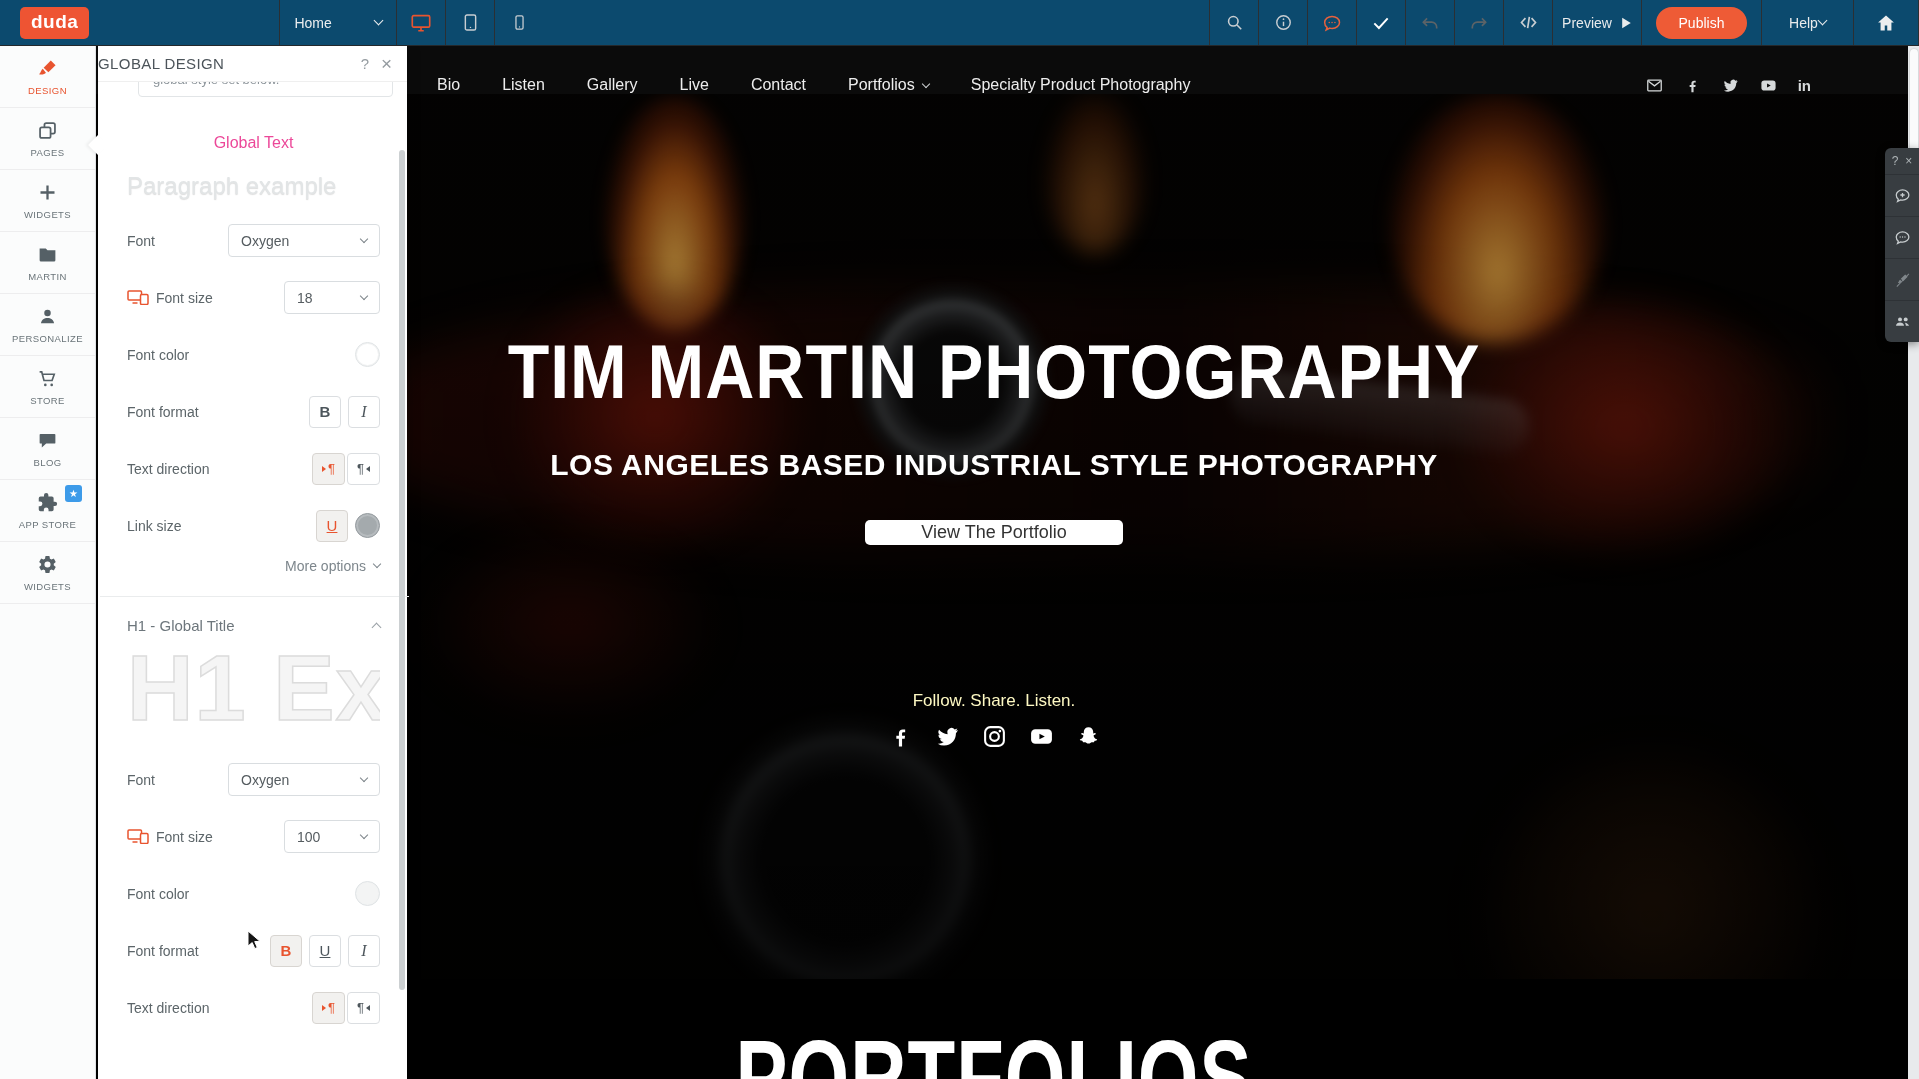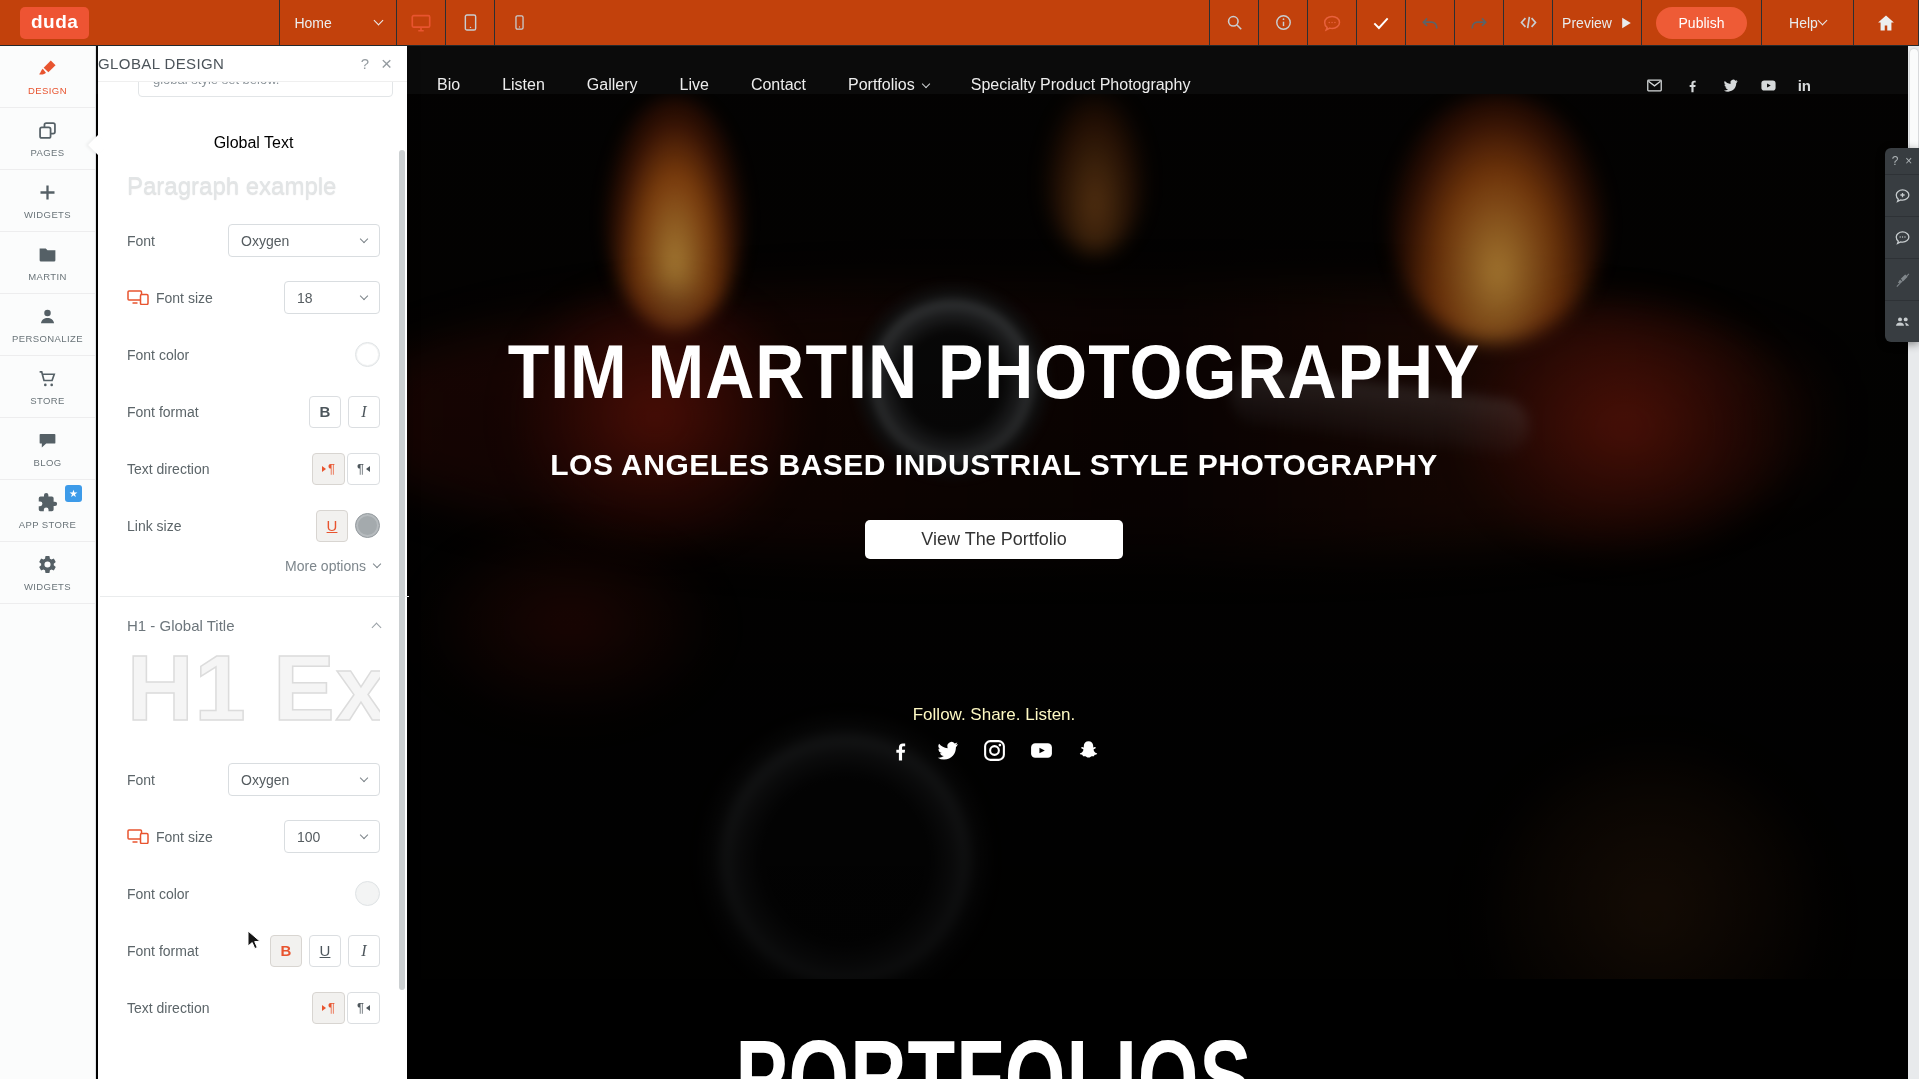--- a/index.html
+++ b/index.html
@@ -1,21 +1,21 @@
 <!DOCTYPE html>
 <html><head>
 <meta charset="utf-8">
 <style>
   * { margin:0; padding:0; box-sizing:border-box; }
   html,body { width:1919px; height:1079px; }
   body { position:relative; overflow:hidden; background:#000; font-family:"Liberation Sans",sans-serif; }
   svg { display:block; }
 
   
-  .topbar { position:absolute; left:0; top:0; right:0; height:46px; background:#c2410c; border-bottom:1px solid #24282b; display:flex; align-items:stretch; z-index:20; }
+  .topbar { position:absolute; left:0; top:0; right:0; height:46px; background:#0c4a6e; border-bottom:1px solid #24282b; display:flex; align-items:stretch; z-index:20; }
   .tb-logo { align-self:center; margin-left:20px; background:#ee5433; color:#fff; font-weight:bold; font-size:19px; letter-spacing:.5px; padding:4px 11px 6px; border-radius:5px; cursor:pointer; }
   .tb-cell { display:flex; align-items:center; justify-content:center; border-left:1px solid #2b2f33; color:#c9ced2; cursor:pointer; }
   .tb-cell:last-child { border-right:1px solid #2b2f33; }
   .page-cell { margin-left:190px; width:117px; color:#eceeef; font-size:14px; justify-content:space-between; padding:0 14px; }
   .dev-cell { width:49px; }
   .dev-cell.active { color:#e8542f; }
   .icon-cell { width:49px; }
   .icon-cell.dim { color:#5c6367; }
   .icon-cell.orange { color:#e8613d; }
   .tb-right { margin-left:auto; display:flex; align-items:stretch; }
@@ -39,21 +39,21 @@
   
   .panel { position:absolute; left:98px; top:46px; width:309px; bottom:0; background:#fff; z-index:14; box-shadow:4px 0 10px rgba(0,0,0,.14); }
   .panel-notch { position:absolute; left:-7px; top:92px; width:14px; height:14px; background:#fff; transform:rotate(45deg); box-shadow:-2px 2px 3px rgba(0,0,0,.05); }
   .panel-header { height:36px; display:flex; align-items:center; justify-content:flex-start; position:relative; border-bottom:1px solid #efefef; }
   .panel-title { font-size:15px; color:#4c545a; letter-spacing:.4px; }
   .panel-help { position:absolute; right:38px; color:#959ca1; font-size:15px; cursor:pointer; }
   .panel-close { position:absolute; right:15px; color:#959ca1; font-size:19px; cursor:pointer; }
   .notice-clip { height:30px; overflow:hidden; margin:0 14px 0 40px; }
   .notice-box { border:1px solid #e2e5e7; border-radius:4px; padding:10px 14px 9px; margin-top:-21px; font-size:13px; color:#8d959b; background:#fff; }
   .panel-body { padding:0 27px 8px 29px; }
-  .section-heading { text-align:center; font-size:16px; font-weight:normal; color:#000000; margin-top:22px; }
+  .section-heading { text-align:center; font-size:16px; font-weight:normal; color:#ec4899; margin-top:22px; }
   .para-preview { margin-top:20px; font-size:24px; color:#e2e5e6; text-shadow:0 1px 1px rgba(120,120,120,.25); }
   .prow { margin-top:24px; display:flex; align-items:center; min-height:33px; }
   .rlabel { font-size:14px; color:#5c6569; display:flex; align-items:center; gap:7px; }
   .rctrl { margin-left:auto; display:flex; align-items:center; gap:7px; }
   .dd { border:1px solid #d9dde0; border-radius:4px; height:33px; display:flex; align-items:center; padding:0 12px; color:#555c60; font-size:14px; background:#fff; cursor:pointer; }
   .dd .chev { margin-left:auto; color:#7c8489; width:6px; height:6px; }
   .font-dd { width:152px; }
   .size-dd { width:96px; }
   .swatch { width:25px; height:25px; border-radius:50%; background:#fff; border:1px solid #dfe3e5; box-shadow:inset 0 0 0 1px #f2f3f3; cursor:pointer; }
   .swatch.h1c { background:#f3f4f4; }
@@ -95,21 +95,21 @@
   .fx-pipe { left:1150px; top:290px; width:300px; height:55px; border-radius:30px; background:linear-gradient(rgba(205,210,214,.22), rgba(120,125,130,.08)); filter:blur(6px); transform:rotate(7deg); }
   .fx-wheel-t { left:770px; top:185px; width:205px; height:205px; background:radial-gradient(circle, #0c0c0c 34%, #303234 47%, #4a4d4f 53%, #191919 60%, transparent 70%); filter:blur(3px); opacity:.95; }
   .fx-wheel-b { left:618px; top:618px; width:295px; height:295px; background:radial-gradient(circle, #0a0a0a 40%, #28292b 52%, #3d4042 57%, #141414 63%, transparent 72%); filter:blur(4px); }
   .fx-red-bl { left:335px; top:430px; width:310px; height:205px; background:radial-gradient(ellipse, rgba(125,22,9,.5) 0%, transparent 70%); filter:blur(16px); }
   .fx-warm-br { left:1400px; top:655px; width:345px; height:335px; background:radial-gradient(circle, rgba(155,88,32,.55) 0%, rgba(92,47,16,.3) 55%, transparent 75%); filter:blur(18px); }
   .hero-dim { position:absolute; inset:0; background:linear-gradient(180deg, rgba(0,0,0,.22) 0%, rgba(0,0,0,.45) 40%, rgba(0,0,0,.7) 75%, rgba(0,0,0,.8) 100%); z-index:2; }
   .hero-content { position:relative; z-index:3; padding-top:238px; }
   .hero-title { font-size:68px; font-weight:bold; letter-spacing:1px; transform:scaleY(1.12); }
   .hero-sub { margin-top:38px; font-size:30px; font-weight:bold; letter-spacing:.5px; }
   .hero-body { margin:26px auto 0; width:640px; text-align:left; font-size:19px; font-weight:bold; line-height:1.68; color:#f4f4f4; }
-  .hero-btn { margin-top:38px; display:inline-block; background:#fff; color:#333; font-size:18px; padding:9px 56px; border-radius:5px; border:none; font-family:"Liberation Sans",sans-serif; cursor:pointer; }
+  .hero-btn { margin-top:38px; display:inline-block; background:#fff; color:#333; font-size:18px; padding:2px 56px; border-radius:5px; border:none; font-family:"Liberation Sans",sans-serif; cursor:pointer; }
   .hero-tagline { margin-top:146px; font-size:17px; color:#fef9c3; }
   .hero-social { margin-top:13px; display:flex; justify-content:center; gap:22px; }
   .hero-social svg { width:25px; height:25px; cursor:pointer; }
   .portfolios { text-align:center; }
   .portfolios-title { display:inline-block; margin-top:38px; font-size:78px; font-weight:bold; color:#fff; transform:scaleY(1.35); transform-origin:top center; letter-spacing:1px; }
 
   
   .vscroll { position:absolute; right:0; top:46px; width:11px; bottom:0; background:#e8eaec; z-index:12; cursor:pointer; }
   .vscroll-thumb { position:absolute; top:3px; left:1.5px; width:8px; height:112px; background:#fafbfb; border-radius:4px; box-shadow:0 0 2px rgba(0,0,0,.25); }
   .float-tools { position:absolute; right:0; top:148px; width:34px; background:#383d41; border-radius:6px 0 0 6px; z-index:15; box-shadow:0 2px 8px rgba(0,0,0,.45); color:#c7ccce; }

